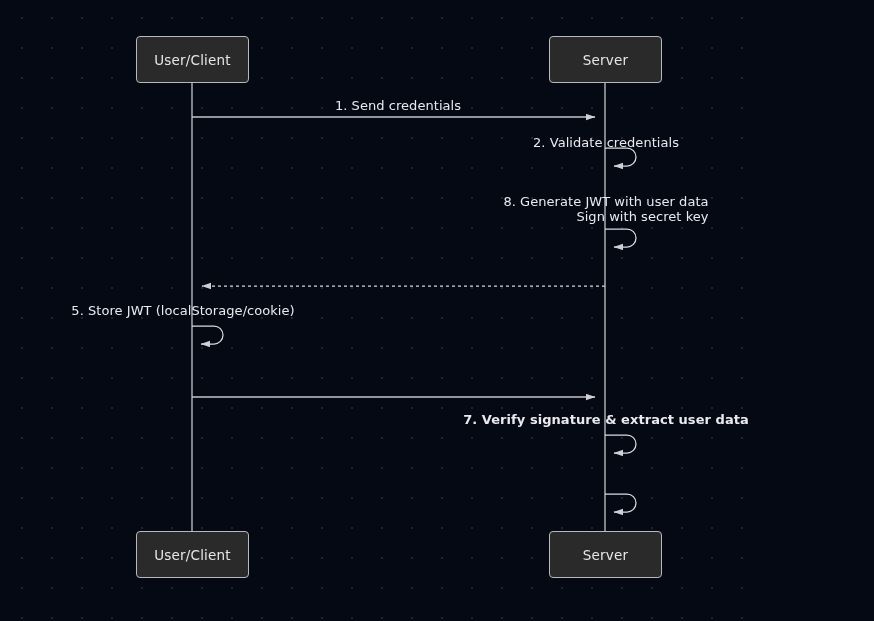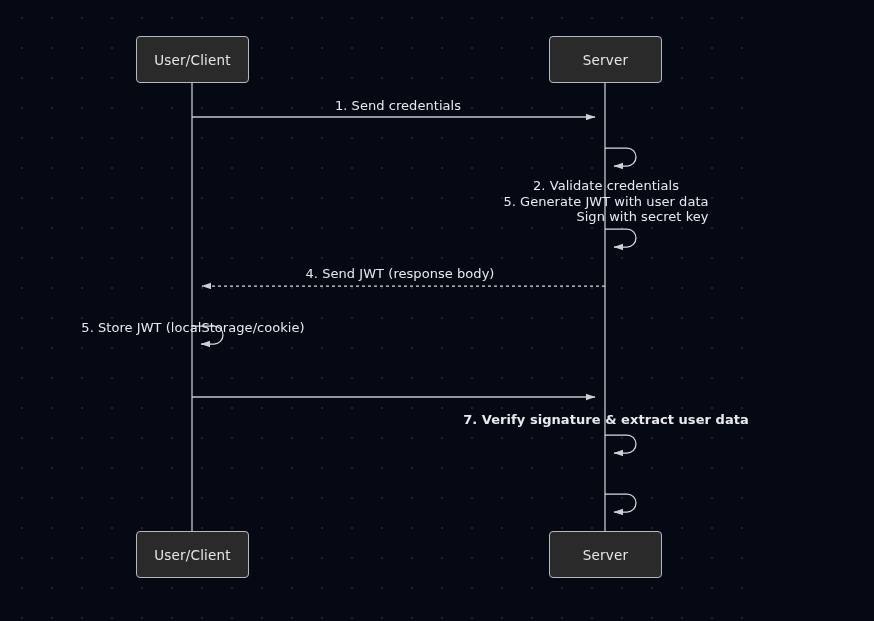--- a/index.html
+++ b/index.html
@@ -124,26 +124,25 @@
   <div class="actor-box" style="left:136px; top:531px; width:113px; height:47px;">
     <span class="actor-label">User/Client</span>
   </div>
 
   <div class="actor-box" style="left:549px; top:531px; width:113px; height:47px;">
     <span class="actor-label">Server</span>
   </div>
 
   <div class="msg-label" style="left:398px; top:99px;">1. Send credentials</div>
 
-  <div class="msg-label" style="left:606px; top:136px;margin-top:43px;">2. Validate credentials</div>
+  <div class="msg-label" style="left:606px; top:136px;">2. Validate credentials</div>
 
-  <div class="msg-label two-line" style="left:606px; top:195px;">5. Generate JWT with user data
+  <div class="msg-label two-line" style="left:606px; top:195px;">8. Generate JWT with user data
 Sign with secret key</div>
 
-  <div class="msg-label" style="left:400px; top:267px;">4. Send JWT (response body)</div>
 
-  <div class="msg-label" style="left:193px; top:304px;margin-top:17px;">5. Store JWT (localStorage/cookie)</div>
+  <div class="msg-label" style="left:183px; top:304px;">5. Store JWT (localStorage/cookie)</div>
 
 
   <div class="msg-label" style="left:606px; top:413px;font-weight:bold;">7. Verify signature &amp; extract user data</div>
 
 
 </div>
 
 </body></html>

